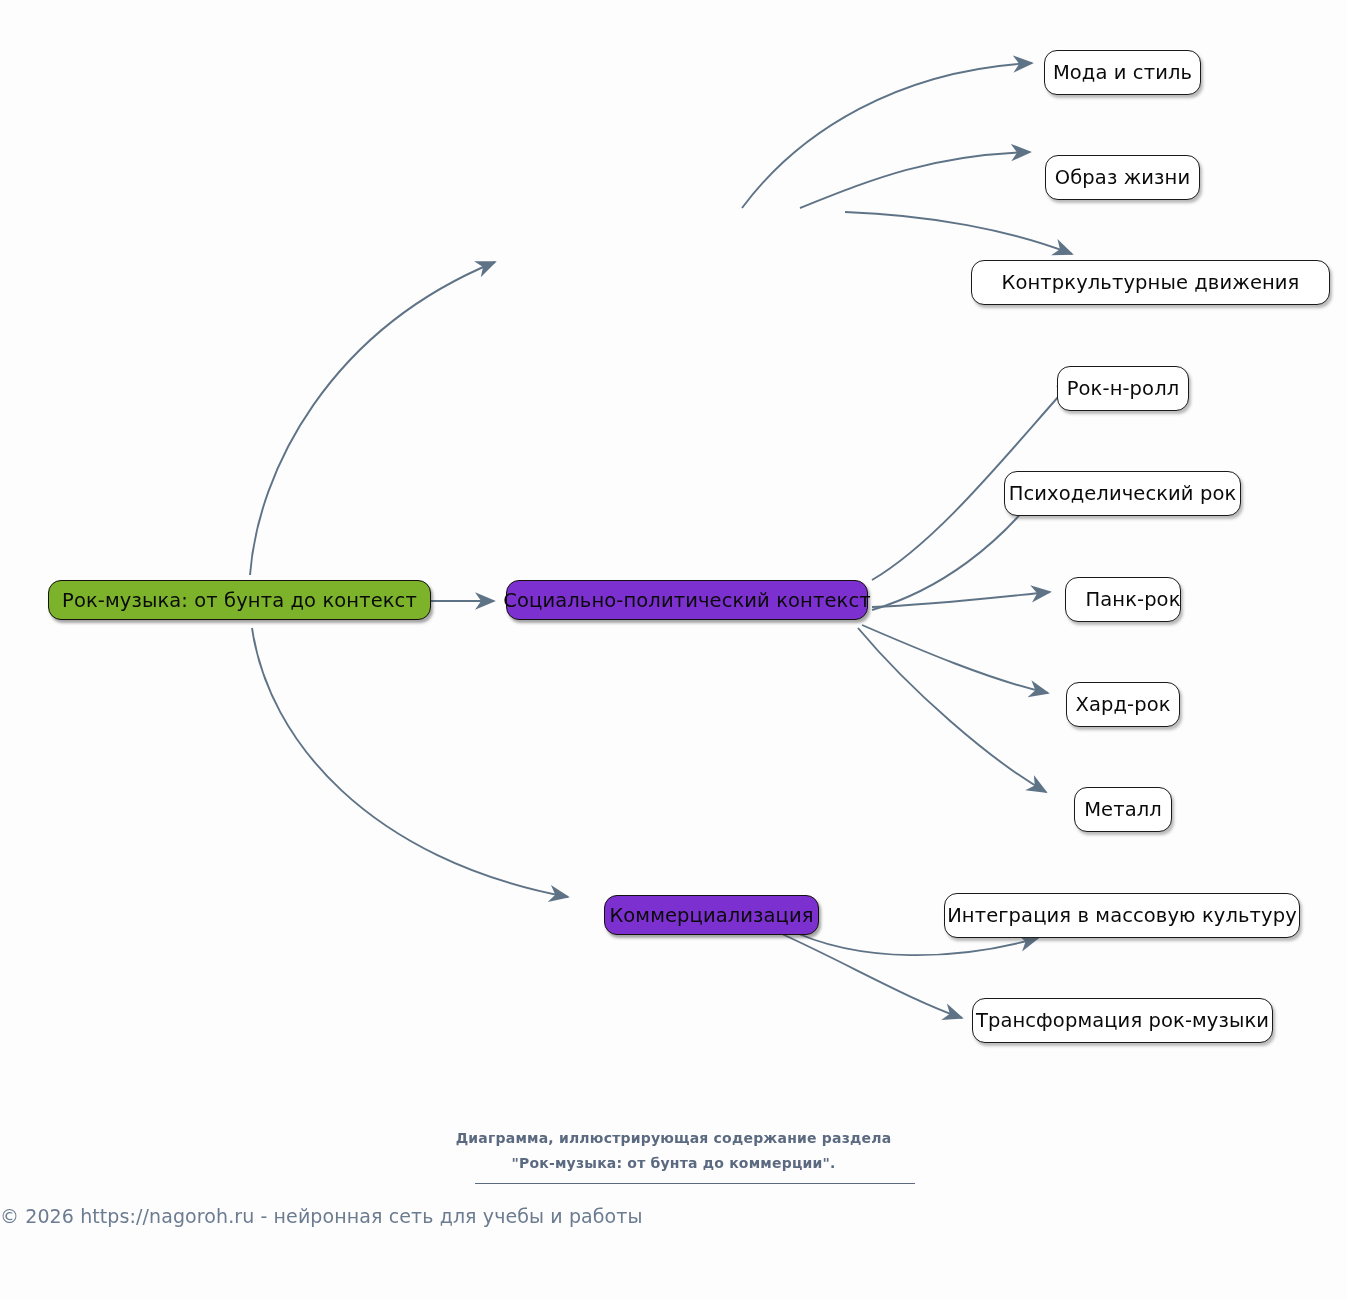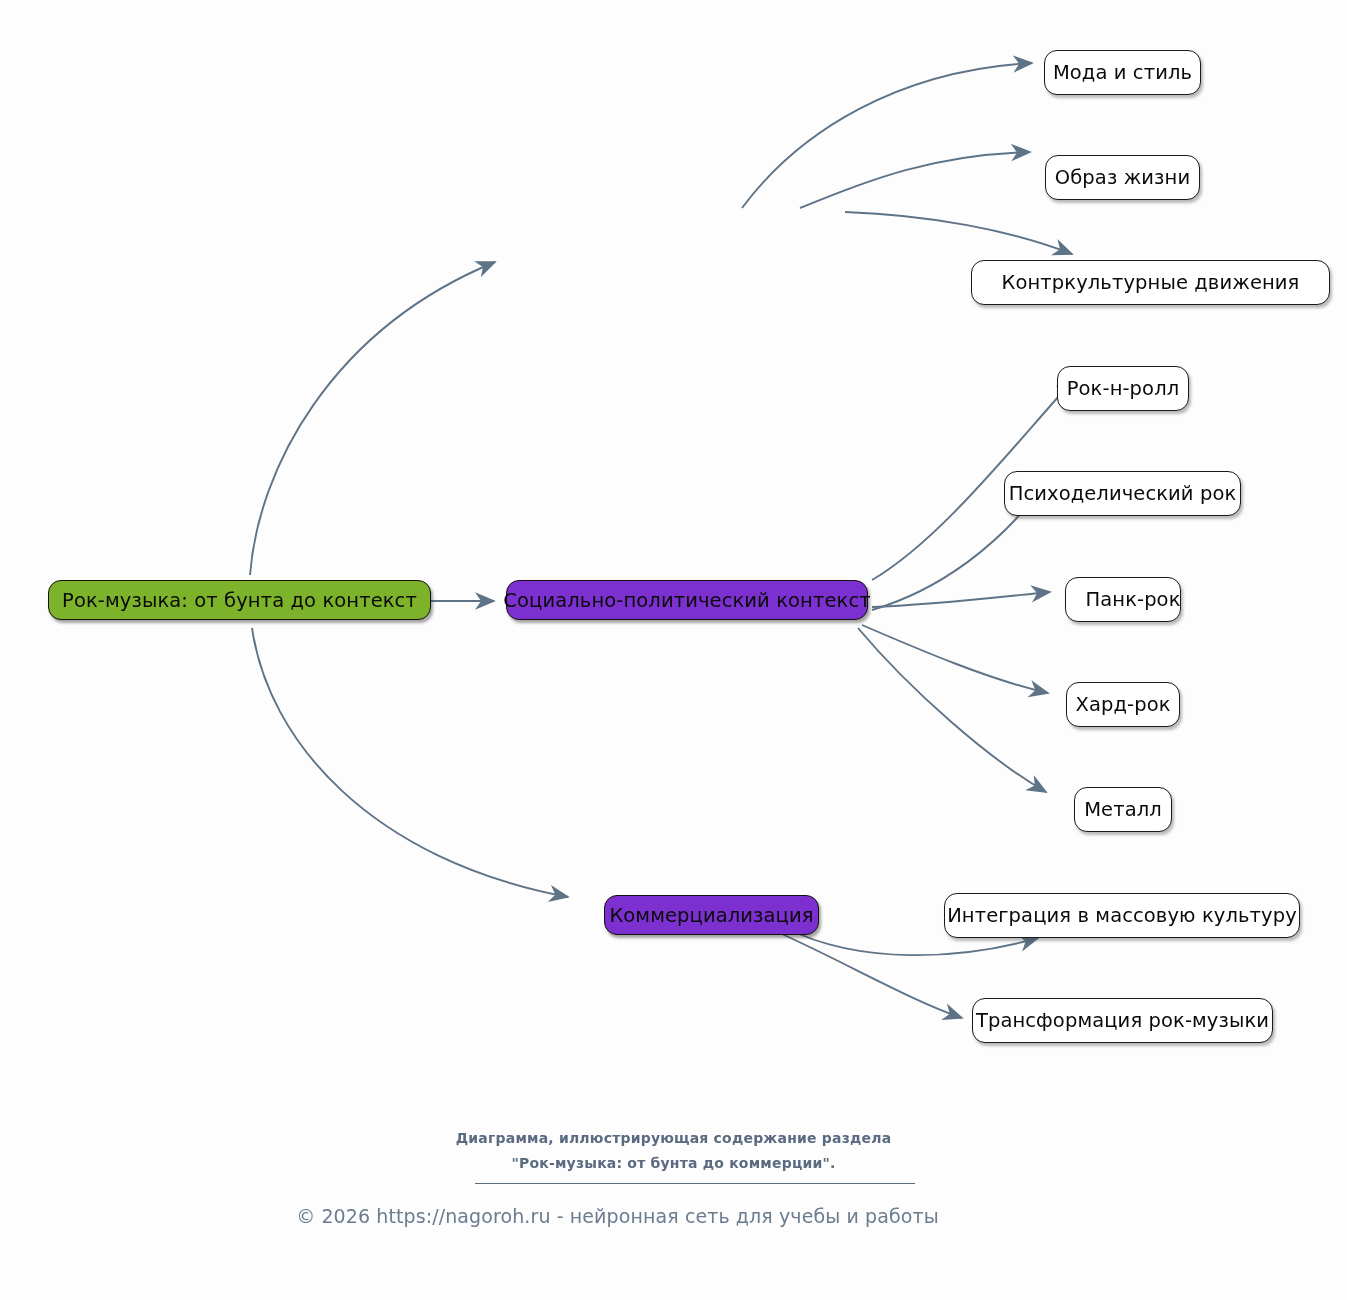--- a/index.html
+++ b/index.html
@@ -72,25 +72,23 @@
     top: 1183px;
     width: 440px;
     height: 0;
     border-top: 1.6px solid #5b6a80;
   }
   #footer {
     position: absolute;
     left: 0;
     width: 1197px;
     top: 1205px;
-    text-align: center;
     font-size: 19px;
     color: #6b7b90;
     letter-spacing: 0.1px;
-    padding-left: 19px;
   }
 </style>
 </head>
 <body>
 
 <div id="canvas">
 
   <svg id="edges" viewBox="0 0 1347 1300" xmlns="http://www.w3.org/2000/svg">
     <defs>
       <marker id="arrow" markerWidth="13" markerHeight="13" refX="10" refY="5.2" orient="auto" markerUnits="strokeWidth">

